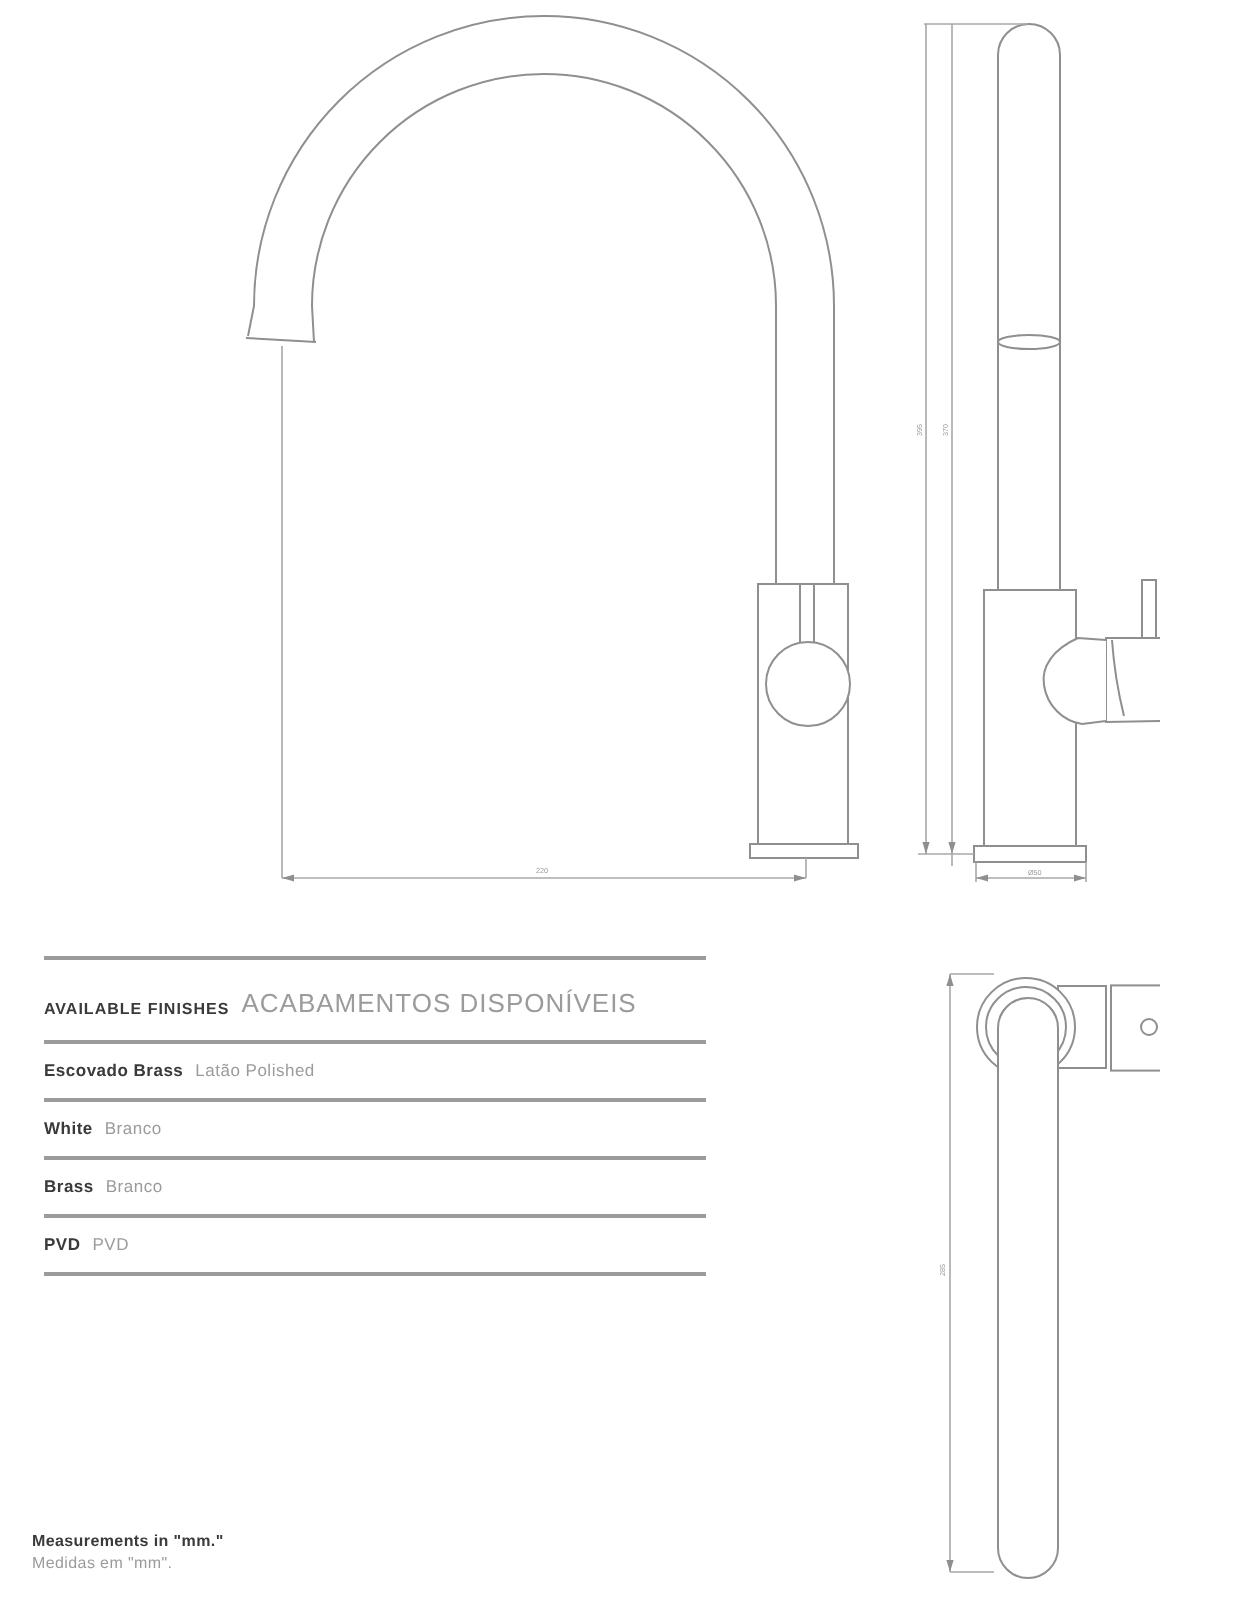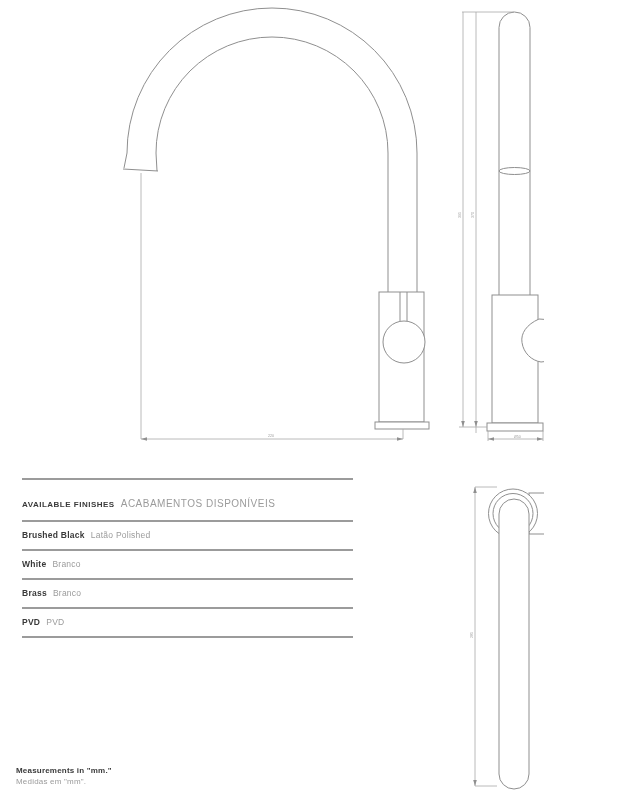--- a/index.html
+++ b/index.html
@@ -1,34 +1,34 @@
 <!DOCTYPE html>
 <html><head>
 <meta charset="utf-8">
 <style>
   html,body{margin:0;padding:0;background:#ffffff;}
   #page{position:relative;width:544px;height:800px;background:#ffffff;overflow:hidden;
-        font-family:"Liberation Sans", sans-serif;}
+        font-family:"Liberation Sans", sans-serif;padding-left:36px;}
   #drawings{position:absolute;left:0;top:0;width:619px;height:800px;pointer-events:none;}
   svg .ln{fill:none;stroke:#8f8f8f;stroke-width:1;}
   svg .lnw{fill:#ffffff;stroke:#8f8f8f;stroke-width:1;}
   svg .dim{fill:none;stroke:#a8a8a8;stroke-width:0.8;}
   svg .arr{fill:#8f8f8f;stroke:none;}
   svg text.dimlabel{font-family:"Liberation Sans",sans-serif;font-size:3.6px;fill:#9b9b9b;}
 
   
   .ftable{position:absolute;left:22px;top:478px;width:331px;border-top:2px solid #9b9b9b;}
   .trow{box-sizing:border-box;border-bottom:2px solid #9b9b9b;display:flex;align-items:flex-end;
         gap:6px;padding-bottom:9px;}
   .trow.header{height:42px;padding-bottom:11px;}
   .trow.item{height:29px;}
   .en{font-size:8.5px;font-weight:bold;color:#3a3a3a;letter-spacing:0.25px;white-space:nowrap;}
   .pt{font-size:8.5px;font-weight:normal;color:#9b9b9b;letter-spacing:0.25px;white-space:nowrap;}
   .trow.header .en{font-size:8px;letter-spacing:0.5px;}
-  .trow.header .pt{font-size:10px;letter-spacing:0.5px;text-align:center;}
+  .trow.header .pt{font-size:13px;letter-spacing:0.5px;text-align:center;}
 
   
   .note{position:absolute;left:16px;top:766px;line-height:10.5px;}
   .note .l1{font-size:8px;font-weight:bold;color:#3a3a3a;letter-spacing:0.2px;}
   .note .l2{font-size:8px;color:#9b9b9b;letter-spacing:0.2px;}
 </style>
 </head>
 <body>
 
 <div id="page">
@@ -120,21 +120,21 @@
       </g>
     </g>
   </svg>
 
   <div class="ftable">
     <div class="trow header">
       <span class="en">AVAILABLE FINISHES</span>
       <span class="pt">ACABAMENTOS DISPONÍVEIS</span>
     </div>
     <div class="trow item">
-      <span class="en">Brushed Black</span>
+      <span class="en">Escovado Brass</span>
       <span class="pt">Latão Polished</span>
     </div>
     <div class="trow item">
       <span class="en">White</span>
       <span class="pt">Branco</span>
     </div>
     <div class="trow item">
       <span class="en">Brass</span>
       <span class="pt">Branco</span>
     </div>

